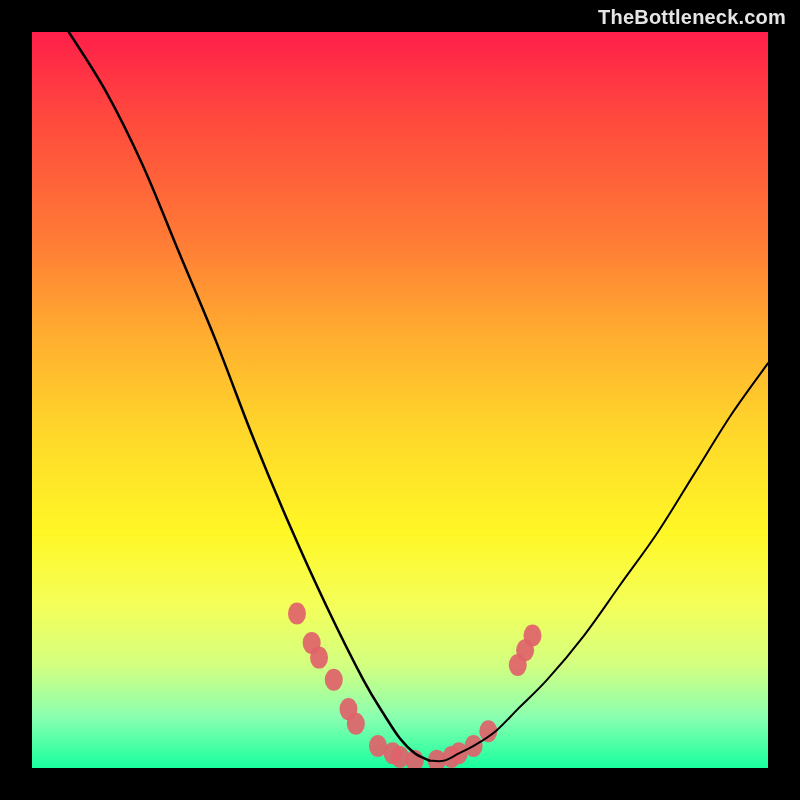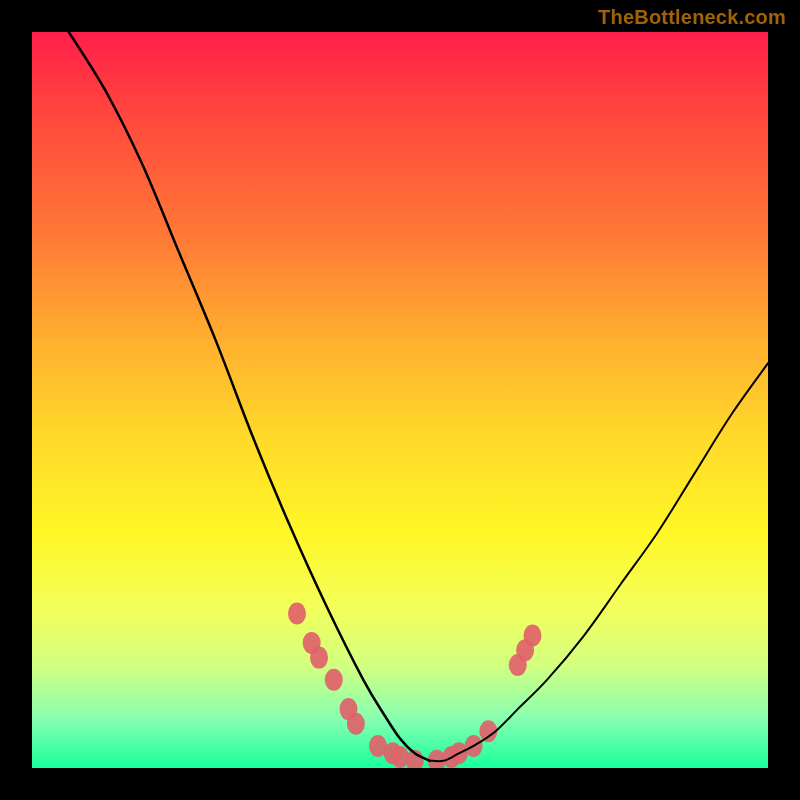--- a/index.html
+++ b/index.html
@@ -43,21 +43,21 @@
     width: 736px;
     height: 736px;
   }
   .watermark {
     position: absolute;
     top: 6px;
     right: 14px;
     font-family: Arial, Helvetica, sans-serif;
     font-size: 20px;
     font-weight: 600;
-    color: #a16207;
+    color: #e5e5e5;
     letter-spacing: 0.2px;
   }
 </style>
 </head>
 <body>
 
 <div class="frame">
   <div class="plot">
     <svg class="curves" viewBox="0 0 736 736" preserveAspectRatio="none">
       <g id="marker-layer">

